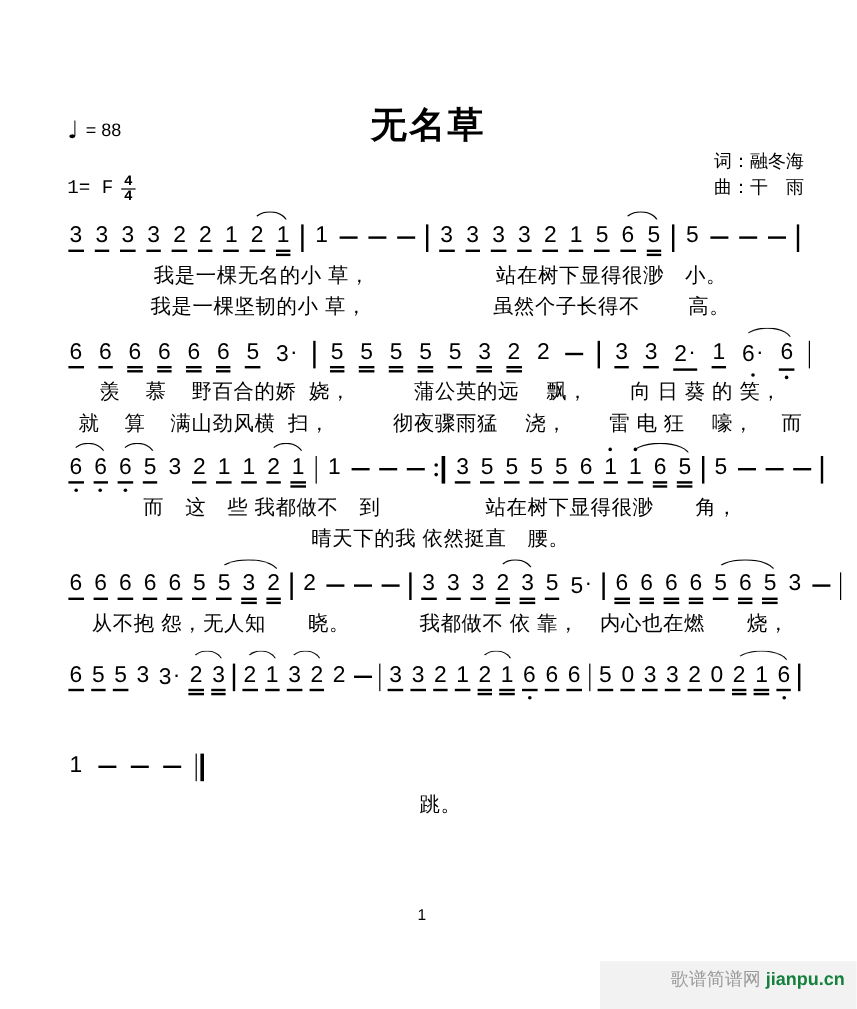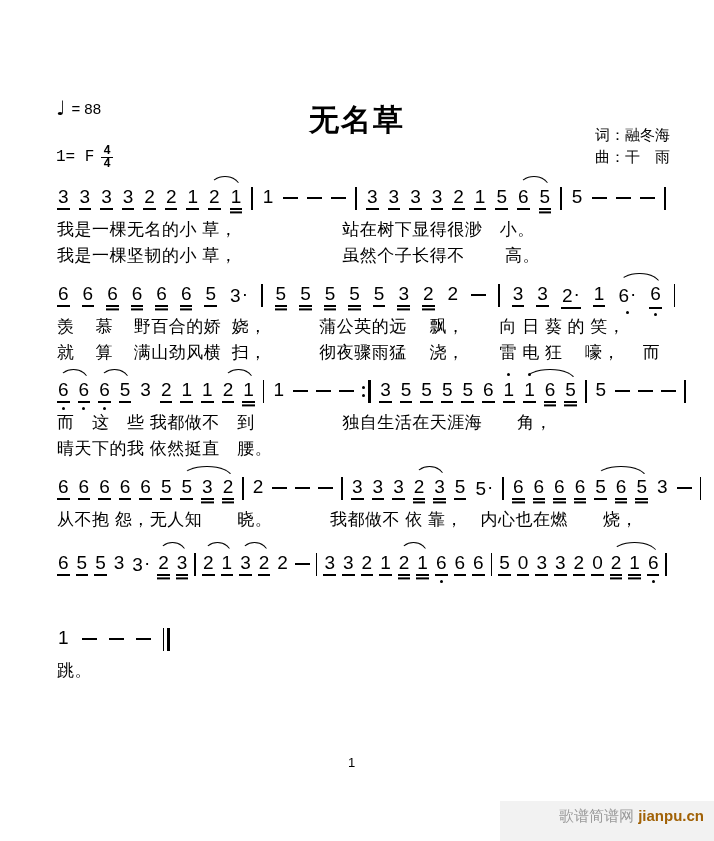--- a/index.html
+++ b/index.html
@@ -1,21 +1,21 @@
 <!DOCTYPE html>
 <html><head>
 <meta charset="utf-8">
 <style>
   html,body{margin:0;padding:0;background:#fff;}
   .page{position:relative;width:714px;height:841px;background:#fff;overflow:hidden;
         font-family:"Liberation Sans",sans-serif;color:#000;}
   
   .tempo{position:absolute;left:56px;top:98px;font-size:15px;display:flex;align-items:center;gap:6px;}
   .tnote{font-family:"DejaVu Sans",sans-serif;font-size:20px;line-height:20px;}
-  .title{position:absolute;left:0;right:0;top:84px;margin:16px;text-align:center;
+  .title{position:absolute;left:0;right:0;top:84px;margin:0;text-align:center;
          font-size:30px;font-weight:bold;letter-spacing:2px;}
   .credits{position:absolute;right:44px;top:124px;text-align:left;font-size:15px;line-height:22px;}
   .keysig{position:absolute;left:56px;top:142px;font-size:16px;display:flex;align-items:center;gap:7px;height:30px;font-family:Liberation Mono, monospace;}
   .ts{display:inline-flex;flex-direction:column;align-items:center;font-size:12px;line-height:12px;font-weight:bold;}
   .ts b{font-weight:bold;padding:0 2px;}
   .ts b:first-child{border-bottom:1px solid #000;}
   
   .system{position:absolute;left:57px;width:620px;}
   .notes{display:flex;align-items:flex-start;height:30px;}
   .notes.g6{gap:6px}.notes.g6 .slur{gap:6px}
@@ -36,21 +36,21 @@
   .slur{position:relative;display:inline-flex;flex:none;}
   .slur .arc{position:absolute;top:-10px;left:2px;right:2px;height:9px;display:block;
              border:1.6px solid transparent;border-top-color:#000;
              border-radius:50% 50% 0 0 / 100% 100% 0 0;}
   .rep{flex:none;display:flex;align-items:center;gap:3px;height:23px;margin-top:1px;}
   .rep .dcol{display:flex;flex-direction:column;gap:5px;}
   .rep .dcol i{display:block;width:3px;height:3px;border-radius:50%;background:#000;}
   .rep .thick,.fin .thick{width:3.2px;height:23px;background:#000;display:block;}
   .fin{flex:none;display:flex;gap:3px;height:23px;margin-top:1px;}
   .fin .thin{width:1.6px;height:23px;background:#000;display:block;}
-  .lyric{font-size:17px;line-height:22.5px;white-space:pre;margin-top:3px;letter-spacing:0.5px;}
+  .lyric{font-size:17px;line-height:22.5px;white-space:pre;margin-top:3px;letter-spacing:0.5px;text-align:center;}
   
   .pagenum{position:absolute;left:348px;top:755px;font-size:13px;}
   .wmband{position:absolute;left:500px;top:801px;right:0;bottom:0;background:#f2f2f2;}
   .watermark{position:absolute;right:10px;top:807px;font-size:15px;color:#9a9a9a;}
   .wm-url{font-weight:bold;}
 </style>
 </head>
 <body>
 
 <div class="page">
@@ -200,21 +200,21 @@
           <span class="note u2">6</span>
           <span class="note u2">5</span>
         </span>
         <span class="bar"></span>
         <span class="note u0">5</span>
         <span class="dash"></span>
         <span class="dash"></span>
         <span class="dash"></span>
         <span class="bar"></span>
       </div>
-    <div class="lyric">而　这　些 我都做不　到　　　　　独自生活在天涯海　　角，</div>
+    <div class="lyric">而　这　些 我都做不　到　　　　　站在树下显得很渺　　角，</div>
     <div class="lyric">晴天下的我 依然挺直　腰。</div>
   </div>
 
   <div class="system" style="top:476px">
     <div class="notes g8">
         <span class="note u1">6</span>
         <span class="note u1">6</span>
         <span class="note u1">6</span>
         <span class="note u1">6</span>
         <span class="note u1">6</span>
@@ -324,15 +324,15 @@
           <i class="thin"></i>
           <i class="thick"></i>
         </span>
       </div>
     <div class="lyric">跳。</div>
   </div>
 
   <div class="pagenum">1</div>
 
   <div class="wmband"></div>
-  <div class="watermark"><span>歌谱简谱网 </span><span class="wm-url" style="color: #a16207;">jianpu.cn</span></div>
+  <div class="watermark"><span>歌谱简谱网 </span><span class="wm-url" style="color: #15803d;">jianpu.cn</span></div>
 
 </div>
 
 </body></html>

